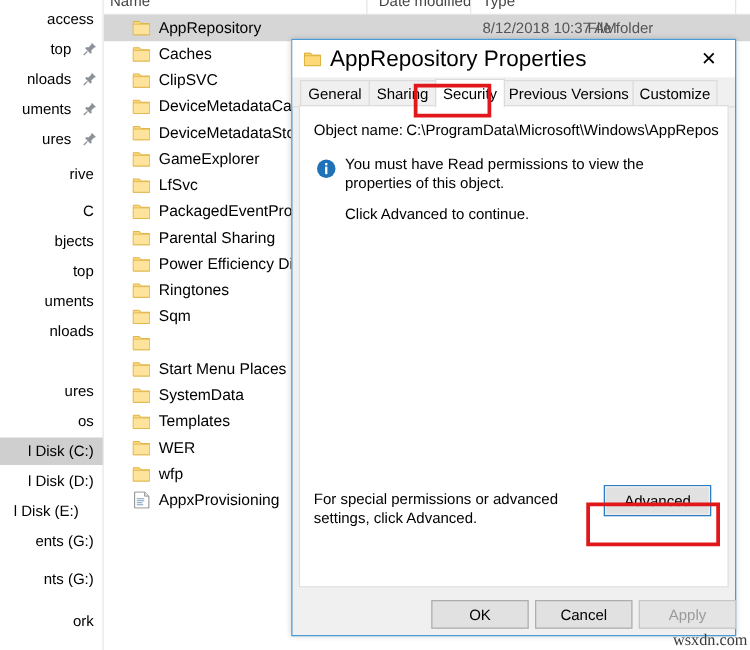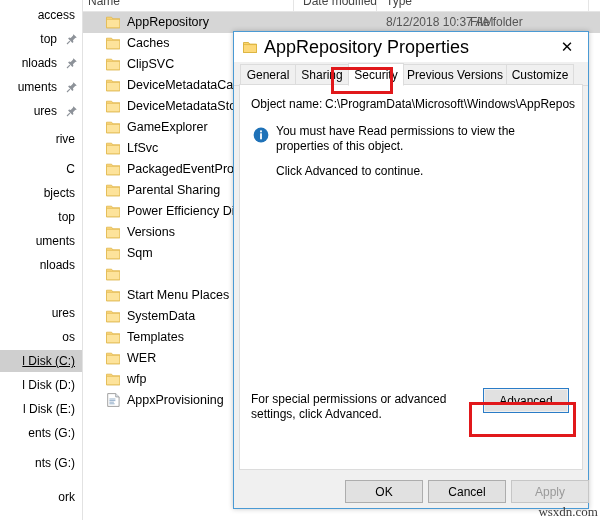--- a/index.html
+++ b/index.html
@@ -383,27 +383,27 @@
         <div class="nav-item" style="top: 254px;">
           <span class="nav-label" style="right: 4px;">nloads</span>
         </div>
         <div class="nav-item" style="top: 302px;">
           <span class="nav-label" style="right: 4px;">ures</span>
         </div>
         <div class="nav-item" style="top: 326px;">
           <span class="nav-label" style="right: 4px;">os</span>
         </div>
         <div class="nav-item selected" style="top: 350px;">
-          <span class="nav-label" style="right: 4px; text-decoration: underline;">l Disk (C:)</span>
+          <span class="nav-label" style="right: 4px;">l Disk (C:)</span>
         </div>
         <div class="nav-item" style="top: 374px;">
           <span class="nav-label" style="right: 4px;">l Disk (D:)</span>
         </div>
         <div class="nav-item" style="top: 398px;">
-          <span class="nav-label" style="right: 4px; margin-left: 24px;">l Disk (E:)</span>
+          <span class="nav-label" style="right: 16px; margin-left: 24px;">l Disk (E:)</span>
         </div>
         <div class="nav-item" style="top: 422px;">
           <span class="nav-label" style="right: 4px;">ents (G:)</span>
         </div>
         <div class="nav-item" style="top: 452px;">
           <span class="nav-label" style="right: 4px;">nts (G:)</span>
         </div>
         <div class="nav-item" style="top: 486px;">
           <span class="nav-label" style="right: 4px;">ork</span>
         </div>
@@ -490,21 +490,21 @@
                 <path d="M0.5 2.2 h5.1 l1.2 1.6 h7.0 v9.0 h-13.3 z" fill="#fcd77d" stroke="#e0b64a" stroke-width="0.8"></path>
                 <path d="M0.5 4.3 h13.3 v8.5 h-13.3 z" fill="#fde39b" stroke="#e0b64a" stroke-width="0.7"></path>
               </svg></span>
             <span class="file-name">Power Efficiency Diagnostics</span>
           </div>
           <div class="file-row" style="top: 222px;">
             <span class="folder-icon"><svg width="14" height="14" viewBox="0 0 14 14">
                 <path d="M0.5 2.2 h5.1 l1.2 1.6 h7.0 v9.0 h-13.3 z" fill="#fcd77d" stroke="#e0b64a" stroke-width="0.8"></path>
                 <path d="M0.5 4.3 h13.3 v8.5 h-13.3 z" fill="#fde39b" stroke="#e0b64a" stroke-width="0.7"></path>
               </svg></span>
-            <span class="file-name">Versions</span>
+            <span class="file-name">Ringtones</span>
           </div>
           <div class="file-row" style="top: 243px;">
             <span class="folder-icon"><svg width="14" height="14" viewBox="0 0 14 14">
                 <path d="M0.5 2.2 h5.1 l1.2 1.6 h7.0 v9.0 h-13.3 z" fill="#fcd77d" stroke="#e0b64a" stroke-width="0.8"></path>
                 <path d="M0.5 4.3 h13.3 v8.5 h-13.3 z" fill="#fde39b" stroke="#e0b64a" stroke-width="0.7"></path>
               </svg></span>
             <span class="file-name">Sqm</span>
           </div>
           <div class="file-row" style="top: 264px;">
             <span class="folder-icon"><svg width="14" height="14" viewBox="0 0 14 14">

